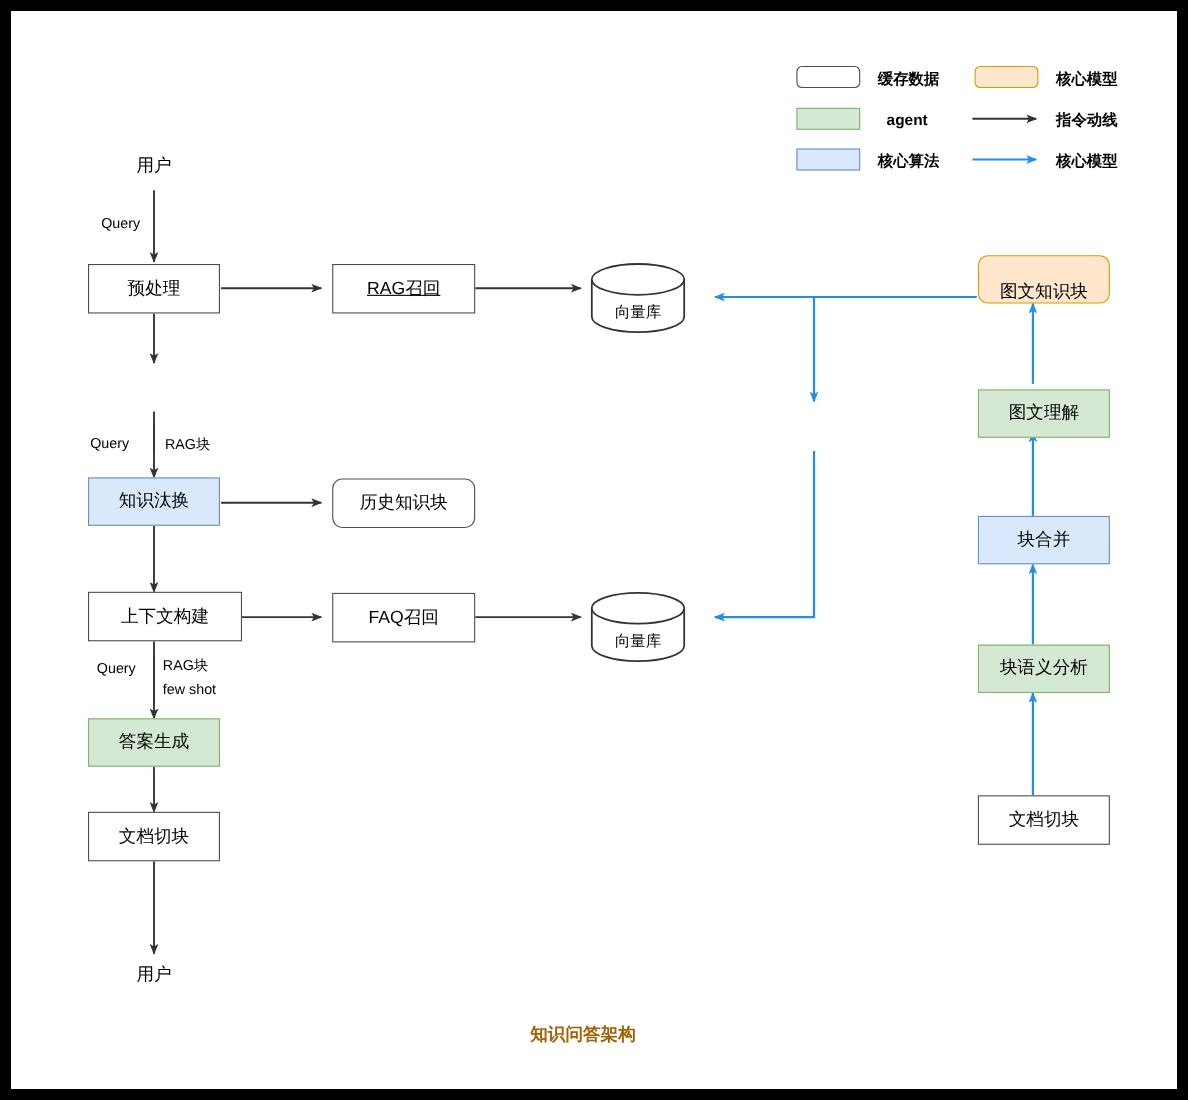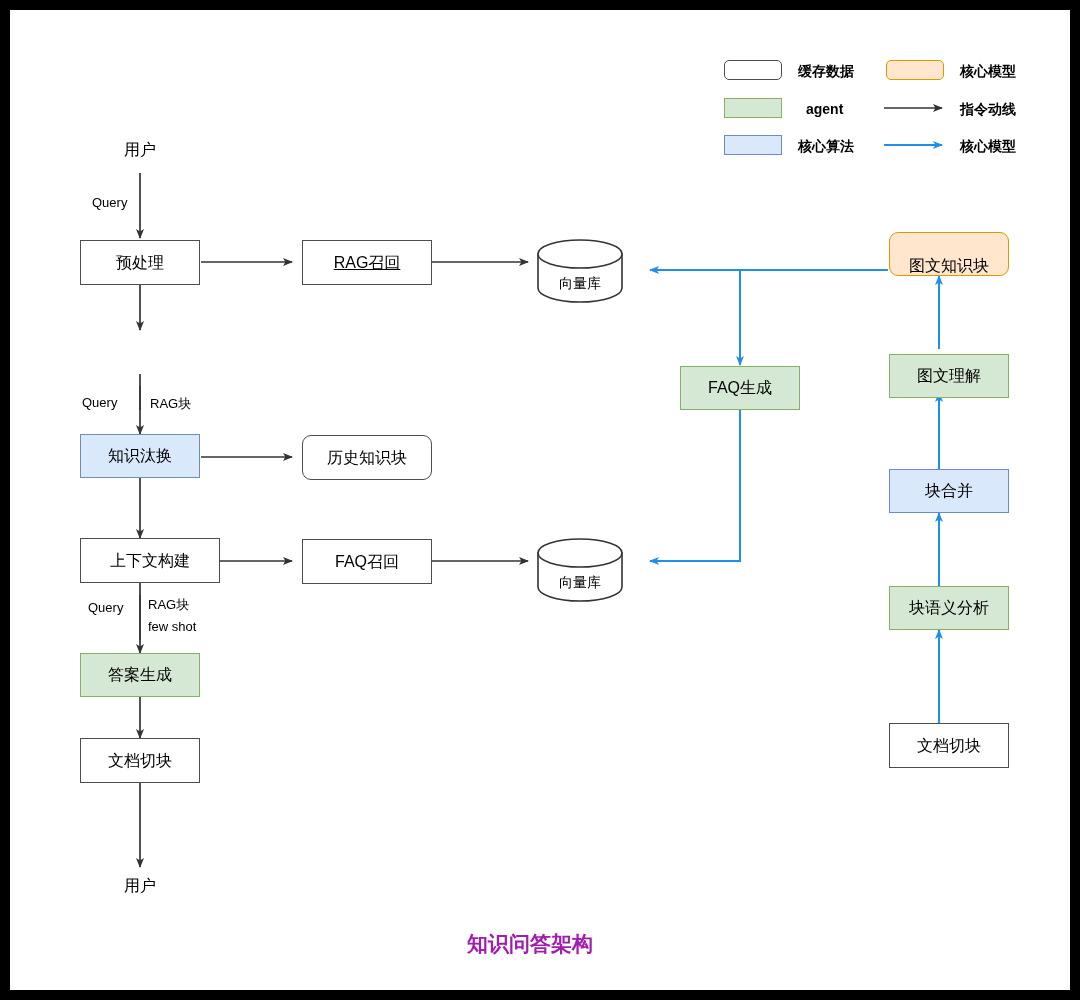--- a/index.html
+++ b/index.html
@@ -45,23 +45,23 @@
     position:absolute;
     font-size:16px;
     color:#000000;
     white-space:nowrap;
     z-index:4;
   }
   .txt.small{font-size:13px;}
   .txt.center{transform:translateX(-50%);}
   .title{
     position:absolute;
-    font-size:21px;
+    font-size:16px;
     font-weight:bold;
-    color:#a21caf;
+    color:#a16207;
     white-space:nowrap;
     transform:translateX(-50%);
     z-index:4;
   }
 
   
   .cyl{
     position:absolute;
     z-index:3;
   }
@@ -254,23 +254,20 @@
   </div>
 
   <div class="cyl" style="left:528px;top:230px;width:84px;height:70px;">
     <div class="cyl-label" style="top:35px;">向量库</div>
   </div>
 
   <div class="cyl" style="left:528px;top:529px;width:84px;height:70px;">
     <div class="cyl-label" style="top:35px;">向量库</div>
   </div>
 
-  <div class="node green" style="left:670px;top:356px;width:120px;height:44px;">
-    <span>FAQ生成</span>
-  </div>
 
   <div class="node orange" style="left:879px;top:222px;width:120px;height:44px;">
     <span>图文知识块</span>
   </div>
 
   <div class="node green" style="left:879px;top:344px;width:120px;height:44px;">
     <span>图文理解</span>
   </div>
 
   <div class="node blue" style="left:879px;top:459px;width:120px;height:44px;">

